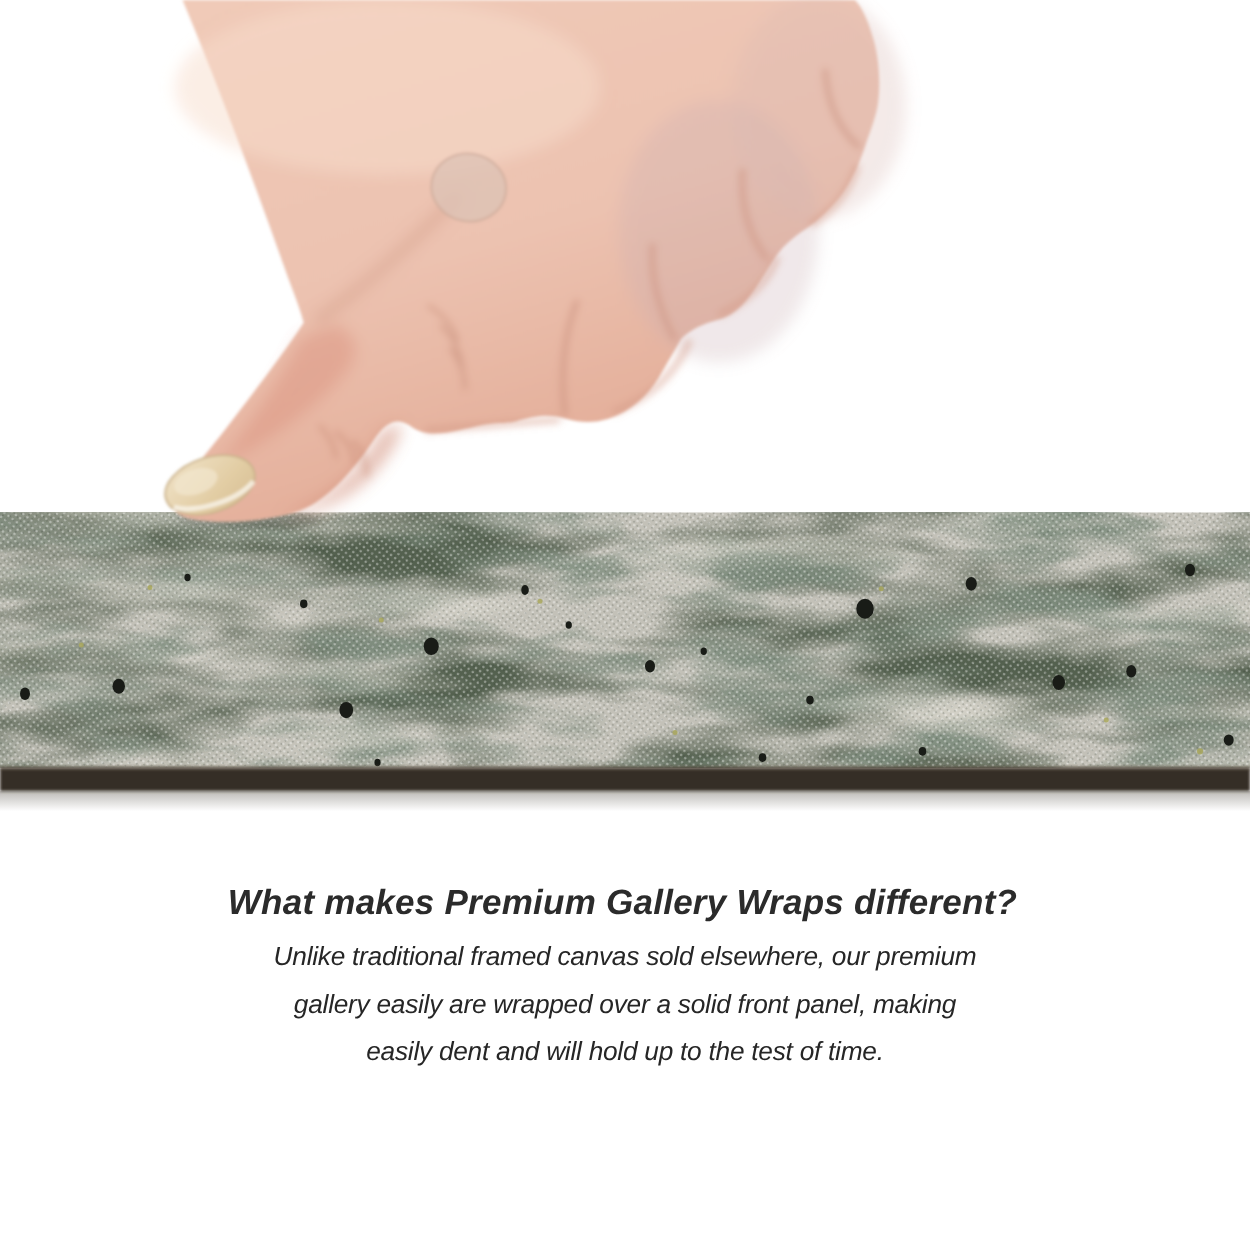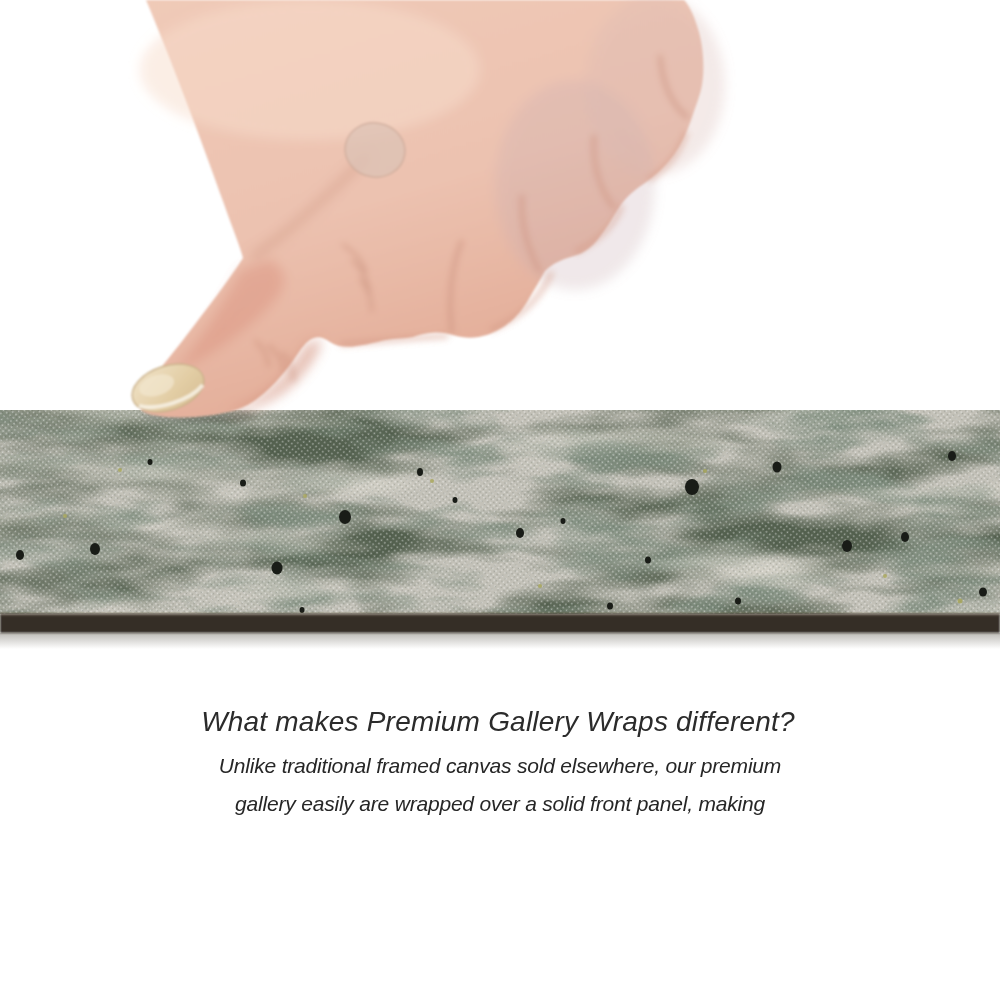--- a/index.html
+++ b/index.html
@@ -9,21 +9,21 @@
     font-family:"Liberation Sans",sans-serif;
   }
   .photo-area{position:absolute;left:0;top:0;width:1000px;height:432px;z-index:2;}
   .strip{position:absolute;left:0;top:406px;width:1000px;height:250px;z-index:1;}
   .caption{
     position:absolute;left:0;top:702px;width:1000px;text-align:center;z-index:3;
     color:var(--text-color,#262626);
   }
   .caption h1{
     margin:0 4px 5px 0;
-    font-style:italic;font-weight:400;font-size:28px;line-height:40px;
+    font-style:italic;font-weight:700;font-size:28px;line-height:40px;
     letter-spacing:.2px;color:var(--heading-color,#2b2b2b);
   }
   .caption p{
     margin:0;font-style:italic;font-weight:400;
     font-size:21px;line-height:38px;letter-spacing:-.2px;
   }
 </style>
 </head>
 <body>
 
@@ -207,15 +207,16 @@
       <rect x="0" y="208" width="1000" height="19" fill="#352f28" filter="url(#edgeFuzz)"></rect>
       <rect x="0" y="207" width="1000" height="3" fill="#6b5f4e" opacity="0.5" filter="url(#edgeFuzz)"></rect>
       <rect x="0" y="227" width="1000" height="16" fill="url(#dropShadow)"></rect>
     </svg>
   </div>
 
   <div class="caption">
     <h1>What makes Premium Gallery Wraps different?</h1>
     <p>Unlike traditional framed canvas sold elsewhere, our premium</p>
     <p>gallery easily are wrapped over a solid front panel, making</p>
+    <p>easily dent and will hold up to the test of time.</p>
   </div>
 
 </div>
 
 </body></html>

